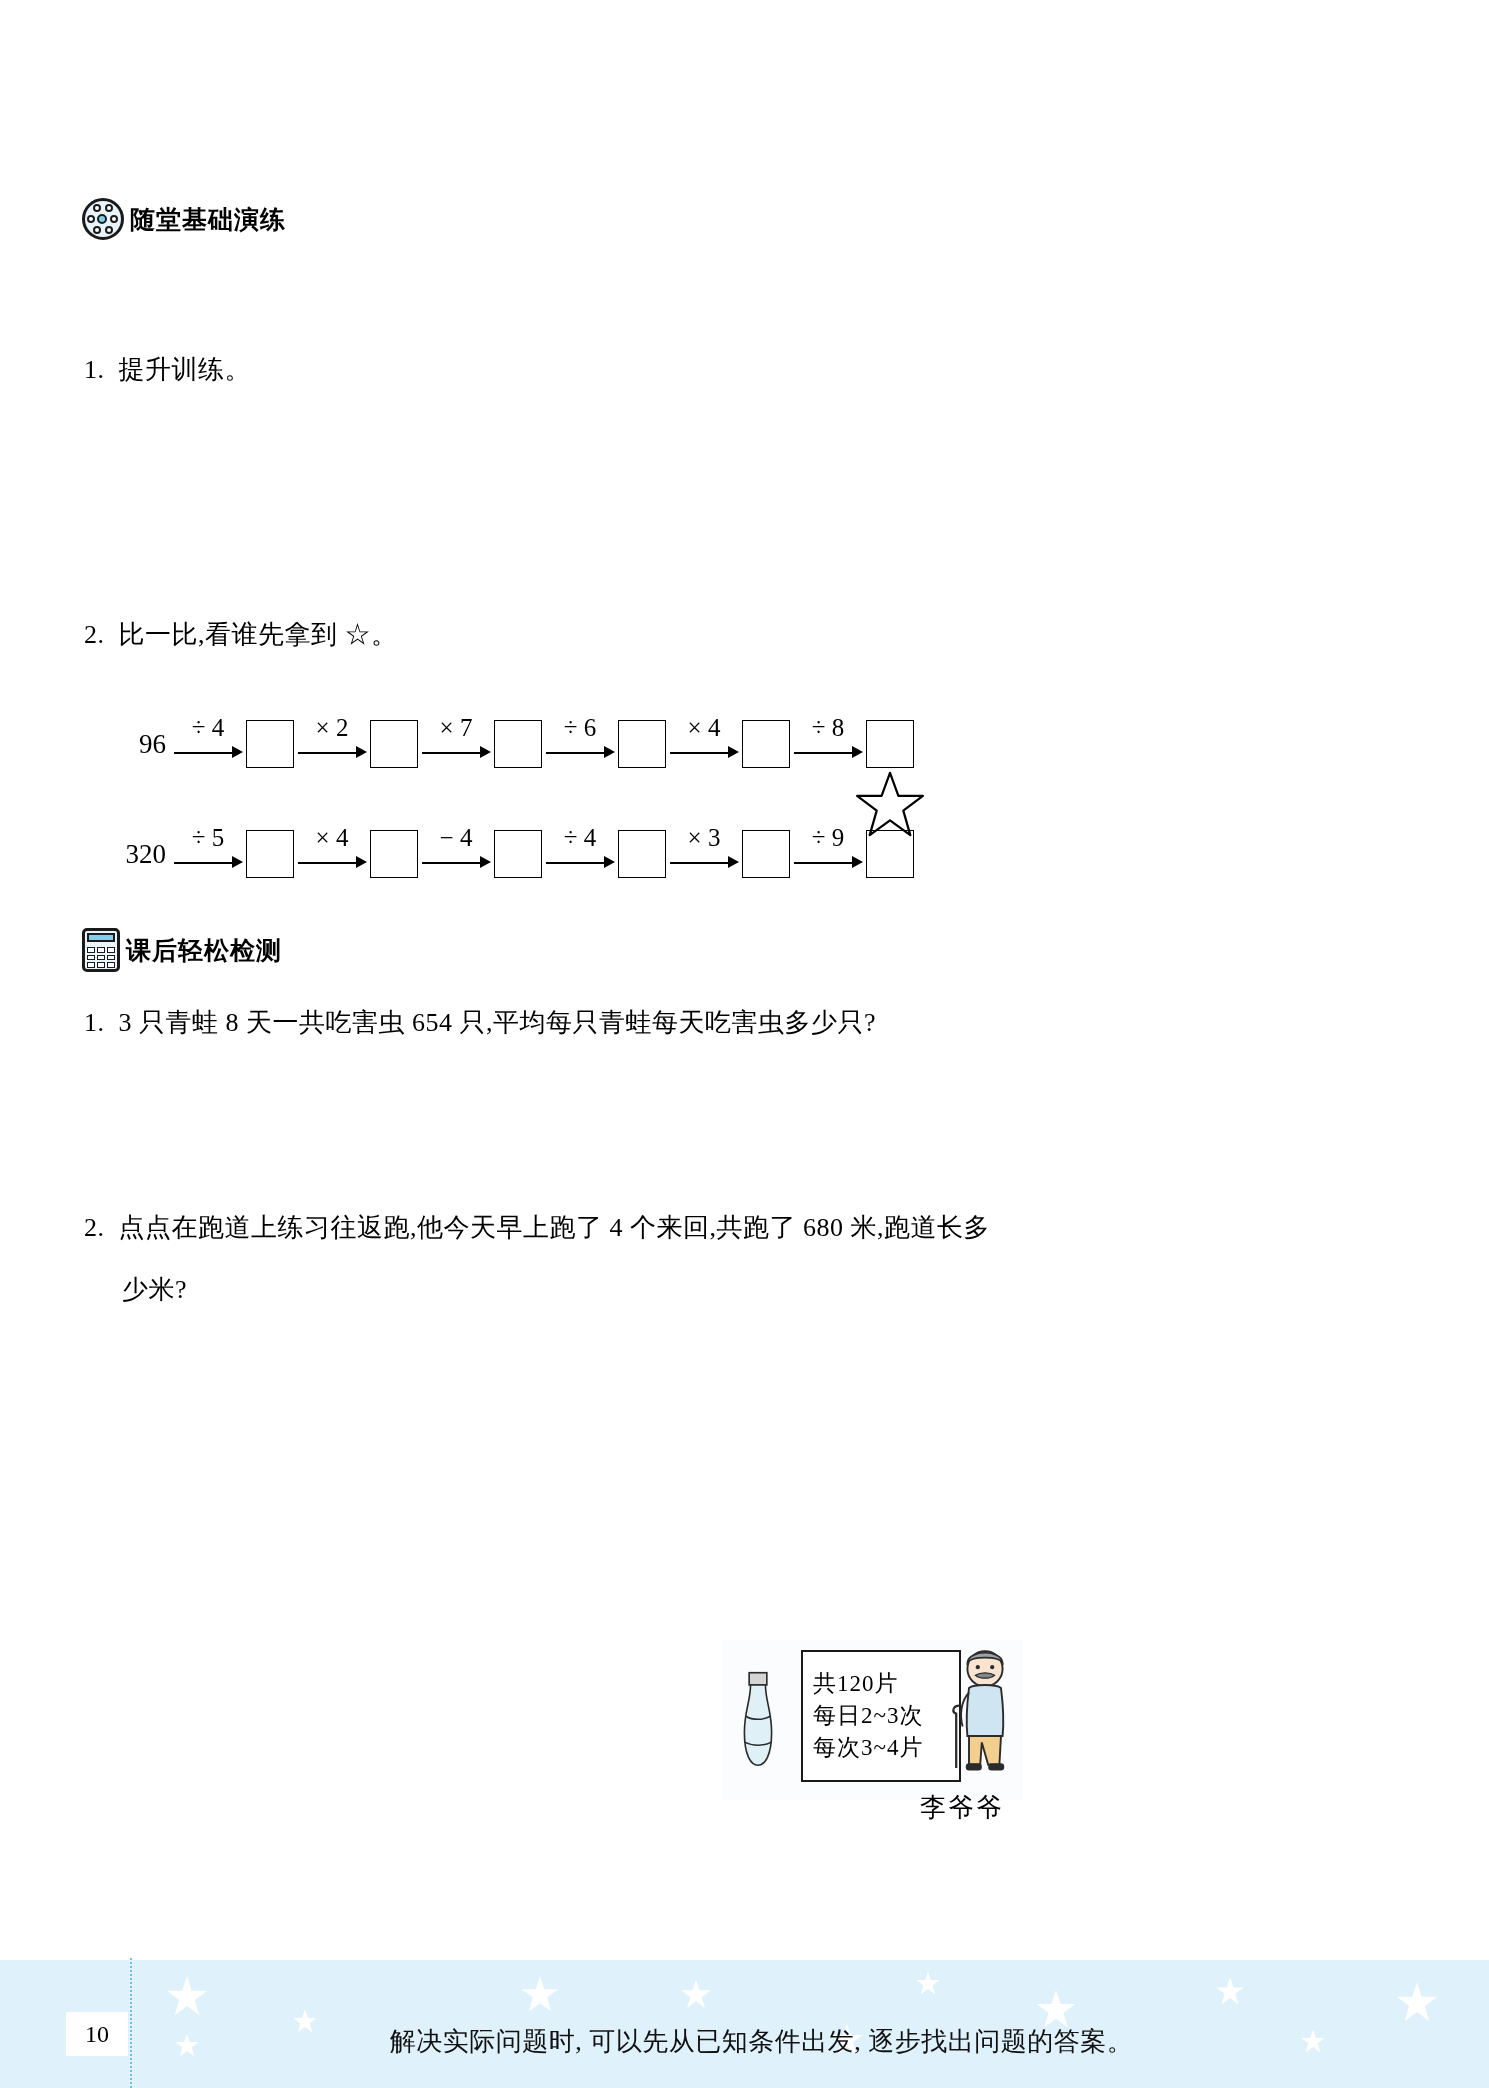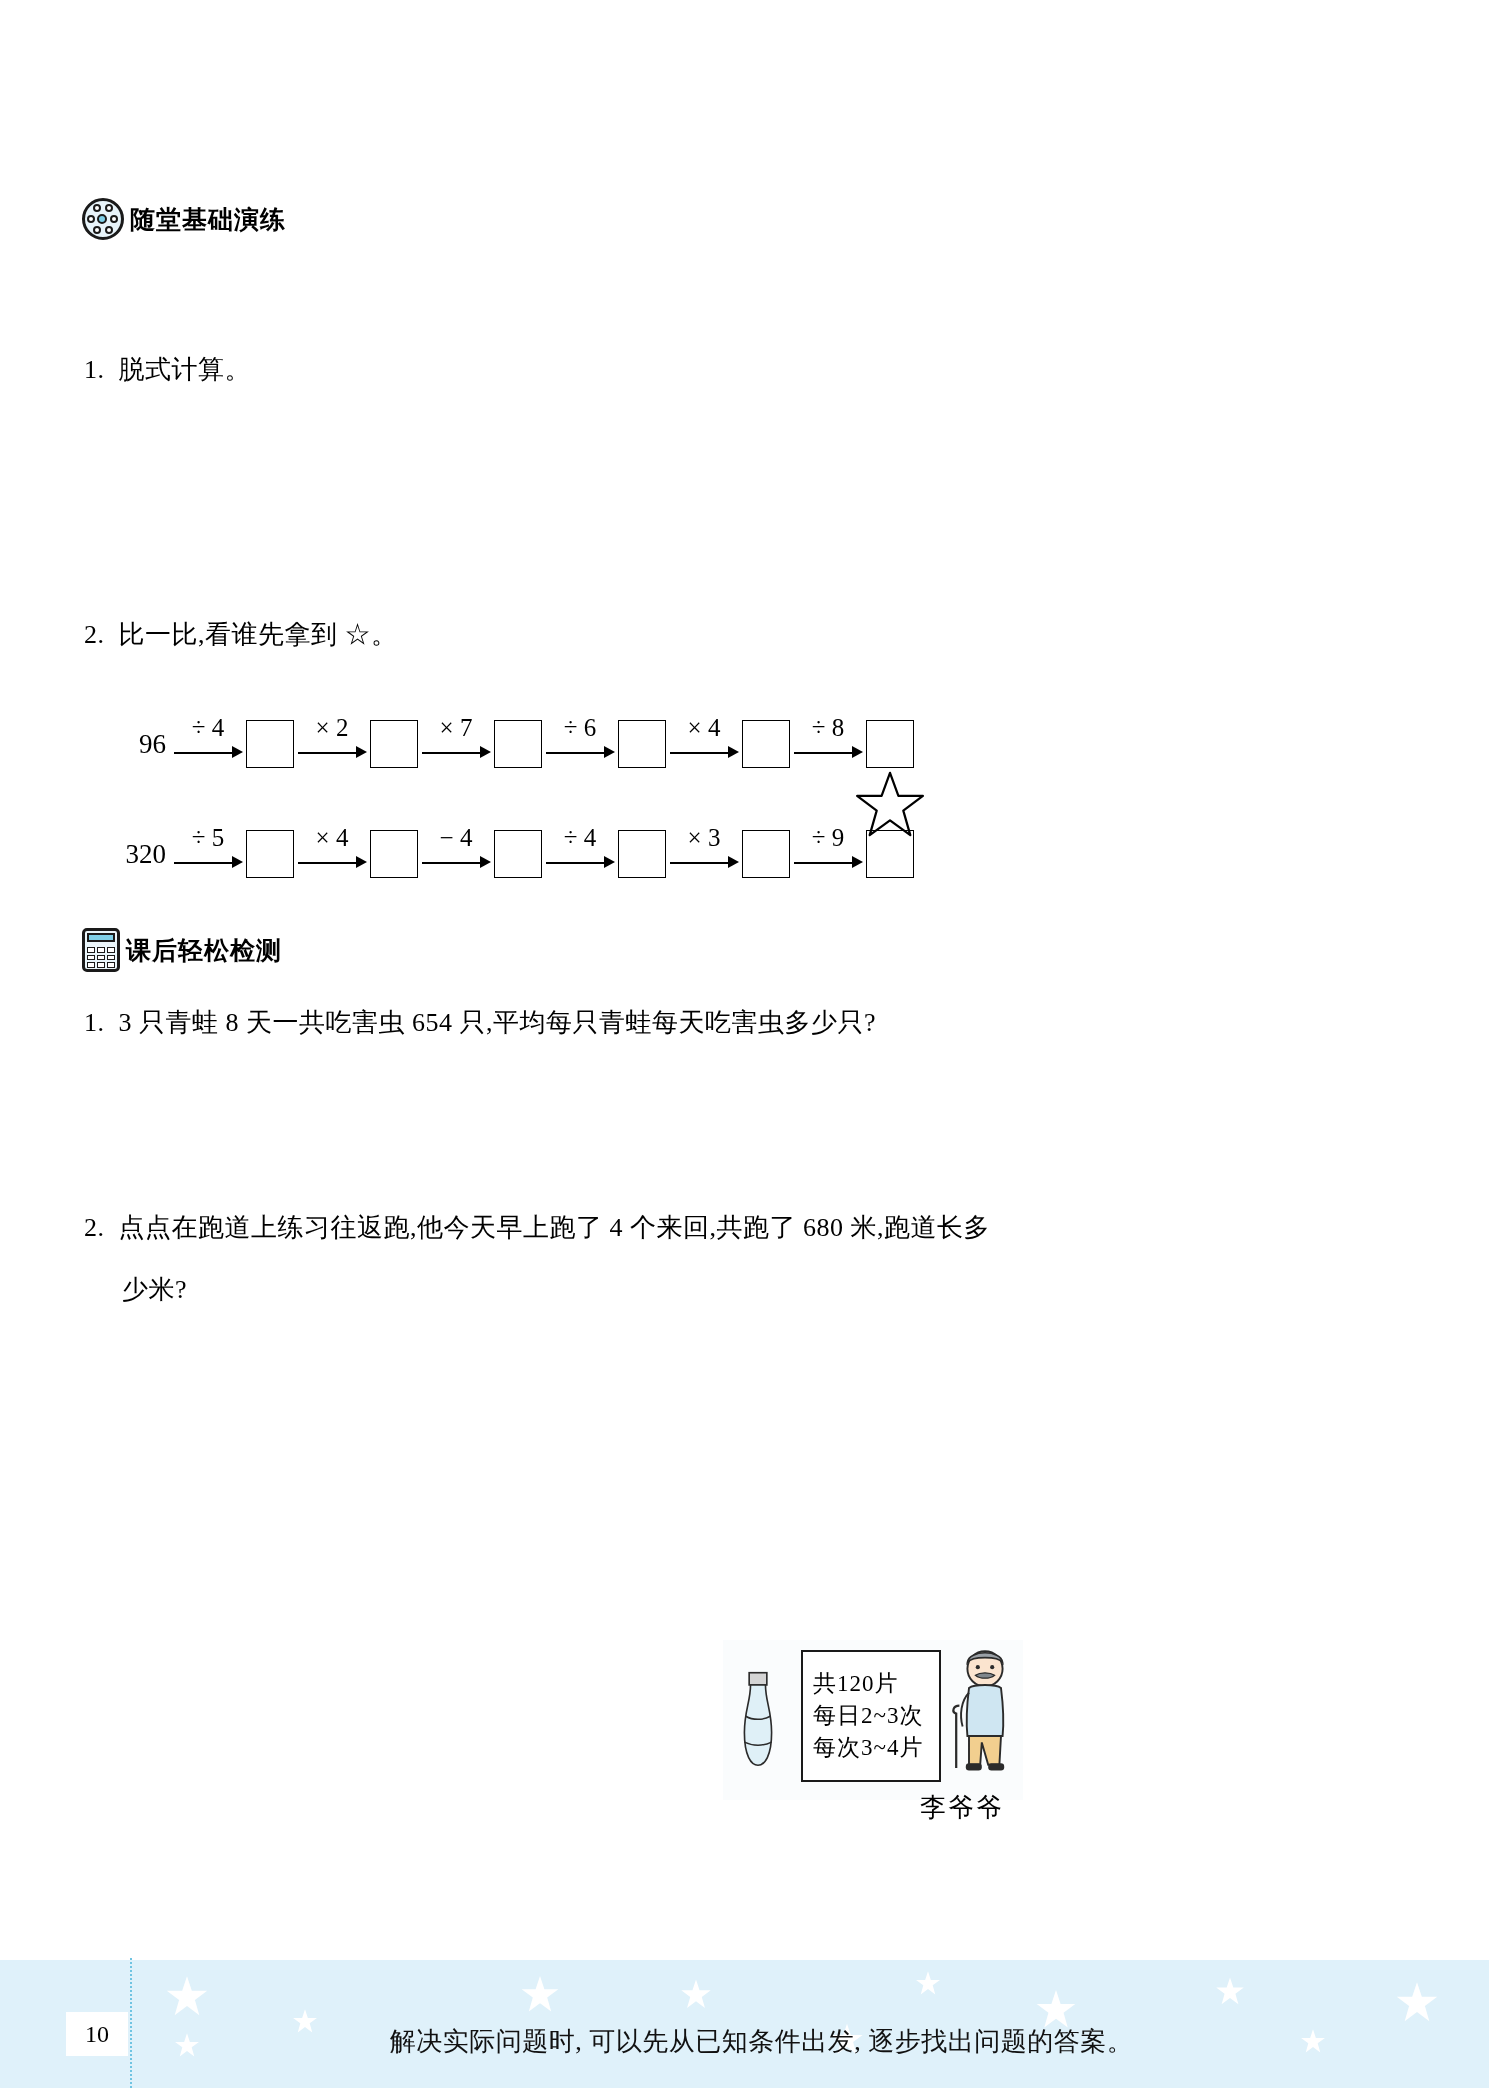--- a/index.html
+++ b/index.html
@@ -143,21 +143,21 @@
     position:absolute;left:855px;top:770px;width:70px;height:70px;
   }
 
   
   .illus{
     position:absolute;left:723px;top:1640px;width:300px;height:160px;
     background:#fafcfd;
   }
   .bottle{position:absolute;left:14px;top:30px;width:42px;height:102px;}
   .labelbox{
-    position:absolute;left:78px;top:10px;width:140px;height:132px;
+    position:absolute;left:78px;top:10px;width:160px;height:132px;
     border:2.5px solid #1a1a1a;background:#ffffff;
     display:flex;flex-direction:column;justify-content:center;
     padding-left:10px;box-sizing:border-box;
   }
   .labelbox div{
     font-size:23px;line-height:1.38;letter-spacing:1px;
     font-family:"Liberation Serif","DejaVu Serif",serif;
   }
   .grandpa{position:absolute;left:222px;top:8px;width:80px;height:128px;}
   .grandpa-name{
@@ -198,21 +198,21 @@
       <span class="dot d5"></span>
         <span class="dot d6"></span>
       <span class="center"></span>
     </span>
     <span class="sec-label">随堂基础演练</span>
   </div>
 
 
   <div class="qnum q1">
     <span>1.</span>
-    &nbsp;<span>脱式计算。</span>
+    &nbsp;<span>提升训练。</span>
   </div>
 
 
   <div class="qnum q2">
     <span>2.</span>
     &nbsp;<span>比一比,看谁先拿到 ☆。</span>
   </div>
 
   <div class="chain chain1">
     <span class="start">96</span>

